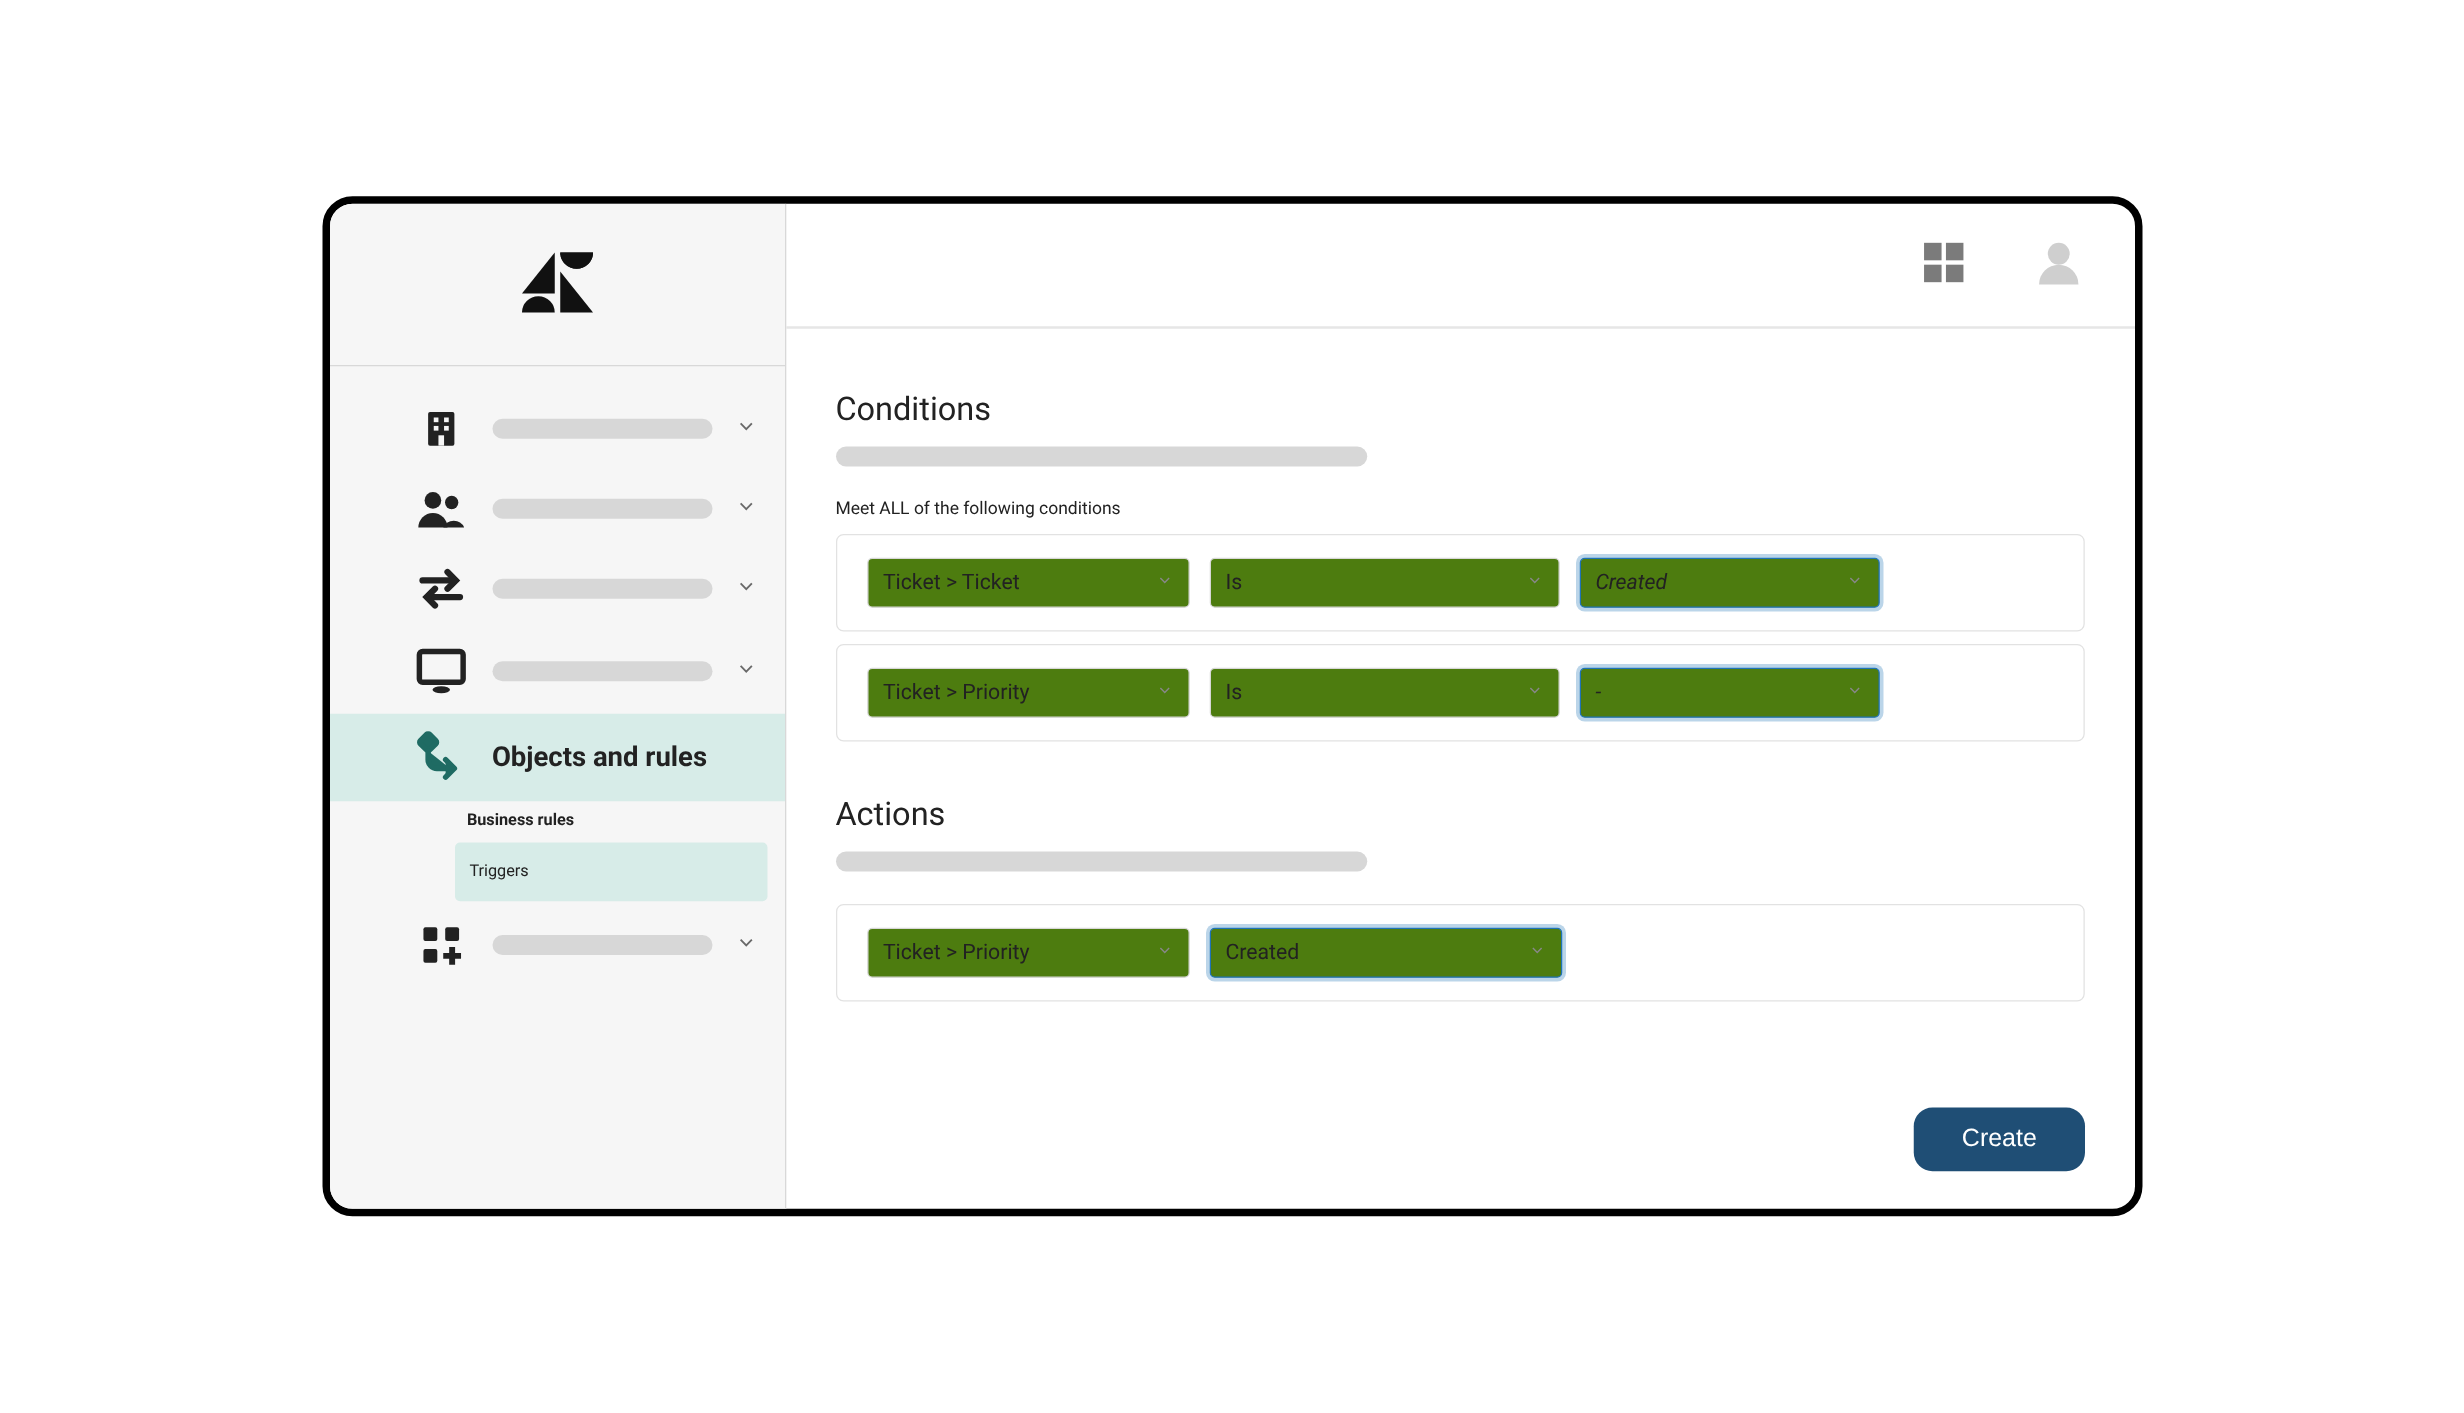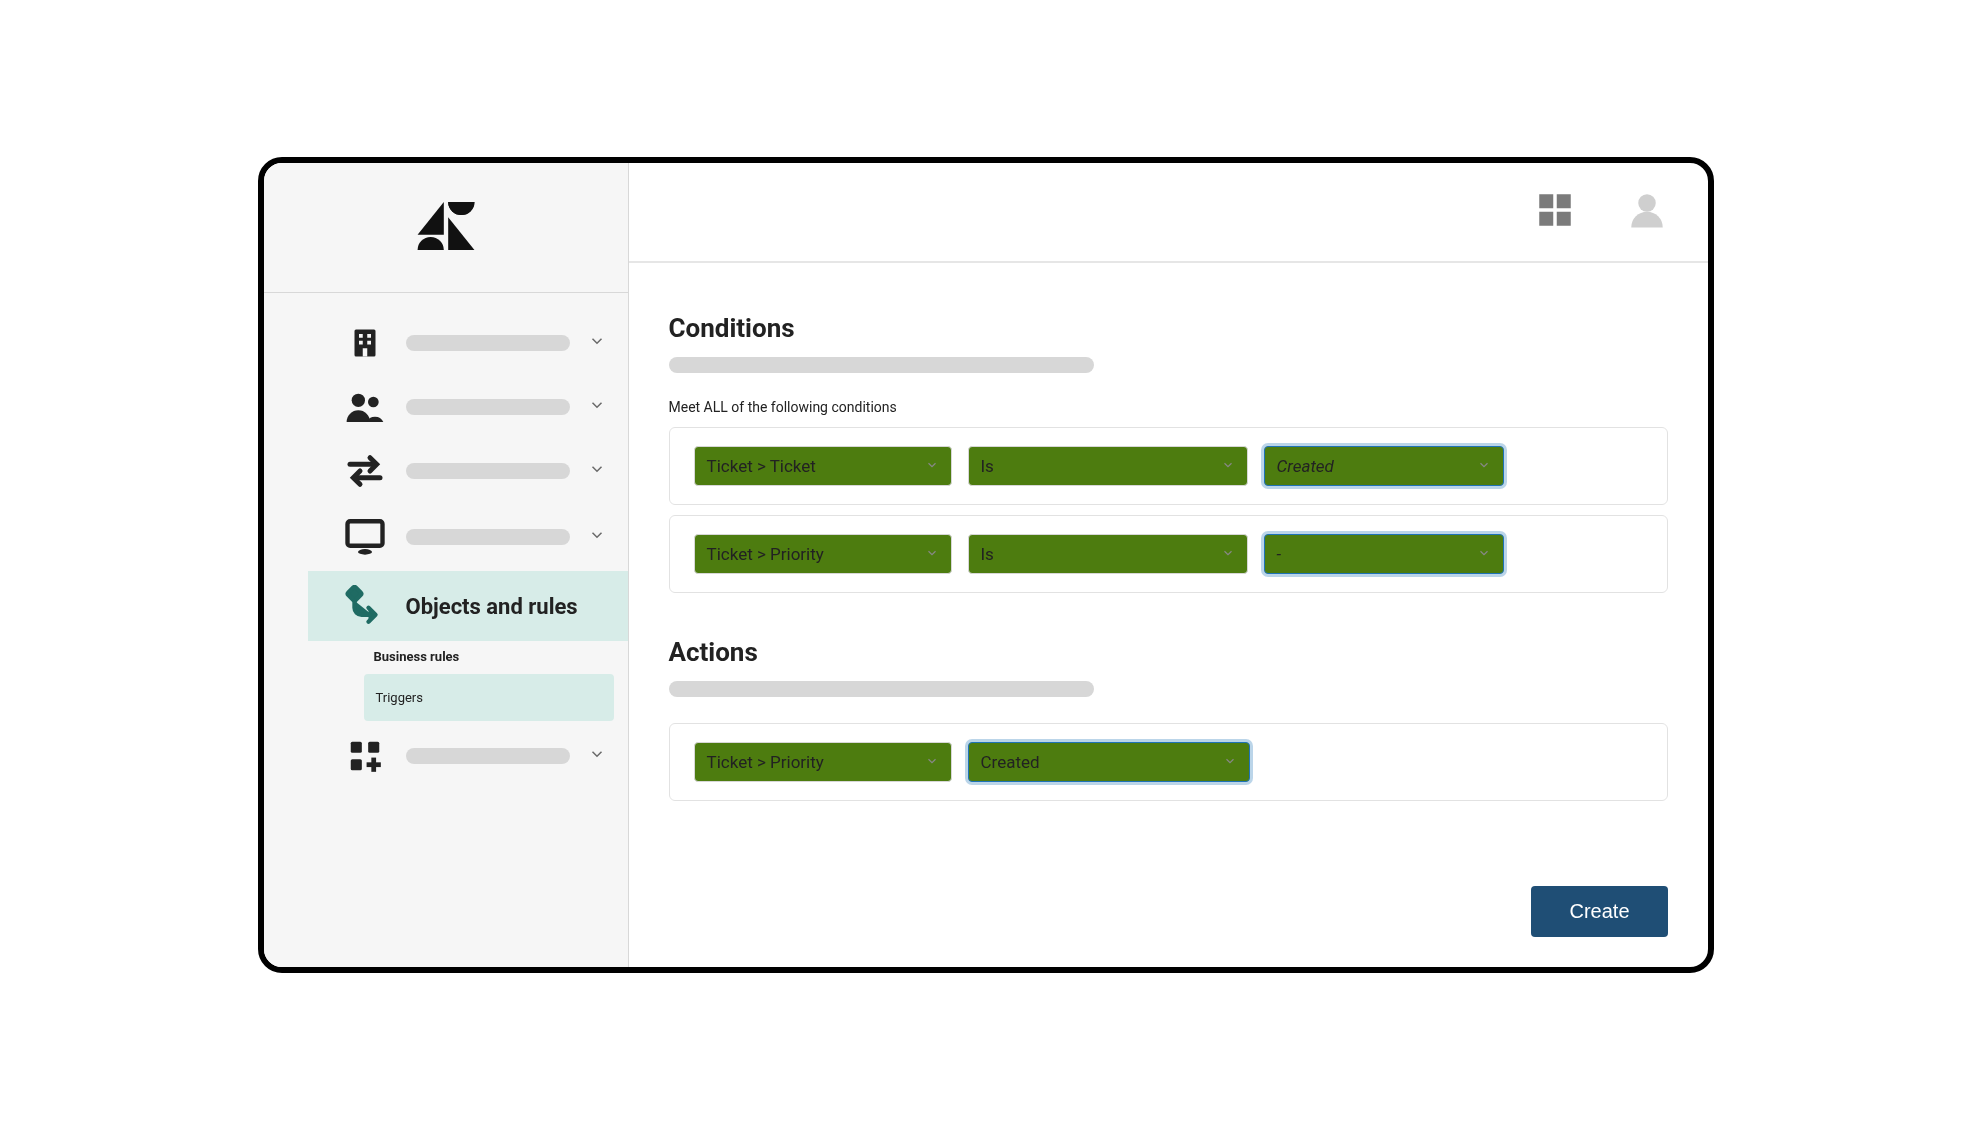--- a/index.html
+++ b/index.html
@@ -35,24 +35,23 @@
     border-bottom: 1px solid #d8d8d8;
     display: flex;
     align-items: center;
     justify-content: center;
   }
   .logo-area svg { width: 70px; height: 70px; }
   .nav { padding-top: 18px; }
   .nav-item {
     display: flex;
     align-items: center;
-    padding: 14px 20px 14px 34px;
+    padding: 14px 20px 14px 66px;
     gap: 18px;
     cursor: pointer;
-    margin-left: 44px;
   }
   .nav-item .icon-slot {
     width: 46px;
     display: flex;
     justify-content: center;
     align-items: center;
   }
   .nav-item .placeholder-bar {
     flex: 1;
     height: 16px;
@@ -127,21 +126,21 @@
     font-weight: 600;
     text-decoration: underline;
   }
   .content {
     flex: 1;
     padding: 50px 40px 30px 40px;
     overflow-y: auto;
   }
   .section-title {
     font-size: 26px;
-    font-weight: 700;
+    font-weight: 400;
     color: #222;
     margin-bottom: 14px;
   }
   .desc-placeholder {
     height: 16px;
     width: 425px;
     background: #d7d7d7;
     border-radius: 8px;
     margin-bottom: 26px;
   }
@@ -186,21 +185,21 @@
     display: flex;
     justify-content: flex-end;
     padding: 20px 40px 30px 0;
   }
   .btn-primary {
     background: #1f4e75;
     color: #fff;
     font-size: 20px;
     border: none;
     padding: 14px 38px;
-    border-radius: 4px;
+    border-radius: 15px;
     cursor: pointer;
     margin-top: 34px;
   }
   .section-gap { height: 34px; }
 </style>
 </head>
 <body>
 
 <div class="window">
 

